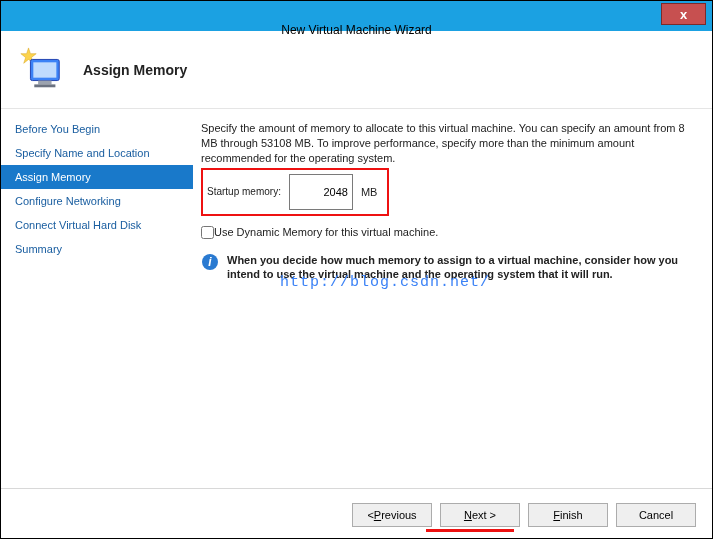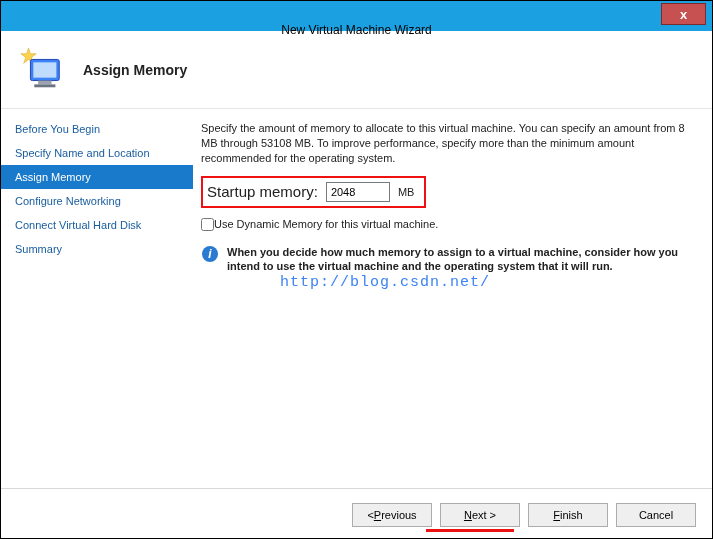--- a/index.html
+++ b/index.html
@@ -9,24 +9,24 @@
   .titlebar-close { width: 45px; height: 22px; background: #c75050; color: #fff; display: flex; align-items: center; justify-content: center; font-size: 13px; font-weight: bold; border: 1px solid #7a2b2b; margin-right: 2px; position: absolute; right: 4px; top: 2px; }
   .header { height: 78px; display: flex; align-items: center; padding-left: 16px; background: #fff; border-bottom: 1px solid #e5e5e5; }
   .header-icon { width: 48px; height: 48px; display: flex; align-items: center; justify-content: center; margin-right: 18px; }
   .header-title { font-size: 14px; font-weight: bold; color: #222; }
   .body { display: flex; height: calc(100% - 30px - 78px - 50px); }
   .sidebar { width: 192px; padding: 8px 0; background: #fff; }
   .sidebar-item { font-size: 11px; color: #1a5ea0; padding: 6px 14px; cursor: pointer; }
   .sidebar-item.active { background: #1979ca; color: #fff; }
   .sidebar-item.indent { padding-left: 32px; }
   .content { flex: 1; padding: 12px 16px 12px 8px; font-size: 11px; color: #222; }
-  .desc { line-height: 1.35; margin-bottom: 10px; }
+  .desc { line-height: 1.35; margin-bottom: 2px; }
   .startup-row { display: flex; align-items: center; gap: 8px; border: 2px solid #e11; padding: 4px 10px 4px 4px; width: fit-content; margin-bottom: 10px; }
-  .startup-label { font-size: 15px; }
-  .startup-input { width: 64px; height: 20px; border: 1px solid #7a7a7a; font-size: 11px; text-align: left; padding: 0 4px; }
+  .startup-label { font-size: 10px; }
+  .startup-input { width: 64px; height: 36px; border: 1px solid #7a7a7a; font-size: 11px; text-align: right; padding: 0 4px; }
   .check-row { display: flex; align-items: center; margin-bottom: 14px; }
   .check-row input { width: 13px; height: 13px; margin: 0; }
   .info-row { display: flex; gap: 8px; align-items: flex-start; }
   .info-icon { width: 18px; height: 18px; flex-shrink: 0; }
   .info-text { line-height: 1.35; font-weight: bold; }
   .watermark { position: absolute; left: 280px; top: 274px; color: #3b82f6; font-size: 15px; font-family: Liberation Mono, monospace; letter-spacing: 1px; pointer-events: none; }
   .footer { height: 52px; border-top: 1px solid #d8d8d8; display: flex; align-items: center; justify-content: flex-end; padding-right: 16px; gap: 8px; position: relative; }
   .btn { width: 80px; height: 24px; background: #efefef; border: 1px solid #acacac; font-size: 11px; display: flex; align-items: center; justify-content: center; cursor: pointer; }
   .btn u { text-decoration: underline; }
   .next-underline { position: absolute; height: 3px; background: #e11; width: 88px; bottom: 8px; }

